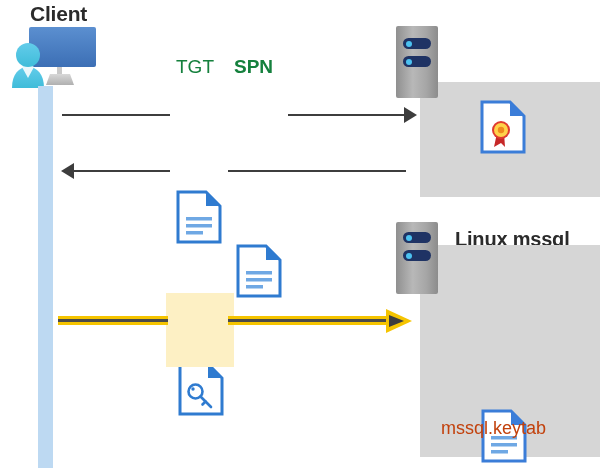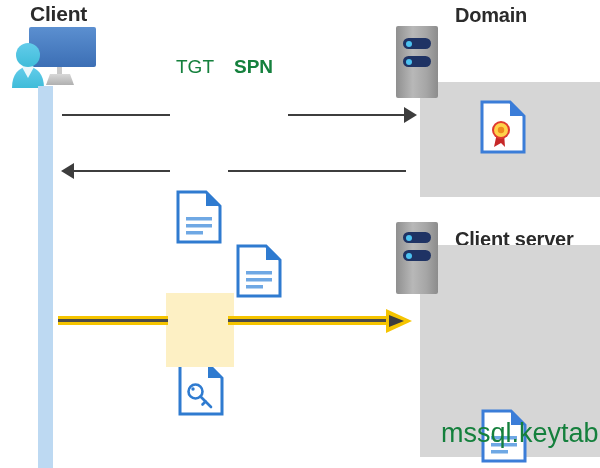--- a/index.html
+++ b/index.html
@@ -17,21 +17,21 @@
     font-weight:bold;color:#2b2b2b;letter-spacing:-0.2px;
   }
   #client-label{left:30px;top:2px;font-size:21px;}
   #dc-label{left:455px;top:2px;font-size:20px;line-height:26px;width:140px;}
   #linux-label{left:455px;top:226px;font-size:20px;line-height:26px;width:145px;}
   .doc-caption{
     font-size:19px;color:#15803d;
   }
   #tgt-label{left:176px;top:56px;}
   #spn-label{left:234px;top:56px;font-weight:bold;}
-  #keytab-label{left:441px;top:418px;font-size:27px;color:#15803d;}
+  #keytab-label{left:441px;top:418px;font-size:18px;color:#c2410c;}
 
   
   #lifeline{left:38px;top:86px;width:15px;height:382px;background:#bdd9f2;}
 
   
   .panel{background:#d6d6d6;}
   #dc-panel{left:420px;top:82px;width:180px;height:115px;}
   #linux-panel{left:420px;top:245px;width:180px;height:212px;}
 
   
@@ -126,21 +126,20 @@
 
       <path d="M14 45 L20 56 L26 45 L23 43 L17 43 Z" fill="#eaf7fb"></path>
 
       <circle cx="20" cy="33" r="12" fill="url(#persongrad)"></circle>
     </svg>
   </div>
 
   <div class="abs" id="lifeline"></div>
 
   <div class="abs title-bold" id="dc-label">
-    <div>Domain</div>
   </div>
   <div class="abs panel" id="dc-panel"></div>
   <div class="abs rack" id="dc-rack">
     <span class="slot s1">
         <i></i>
       </span>
     <span class="slot s2">
         <i></i>
       </span>
   </div>
@@ -150,21 +149,21 @@
       <path d="M2 2 H30 L44 16 V52 H2 Z" fill="#ffffff" stroke="#3b7dd8" stroke-width="3"></path>
       <path d="M30 2 L44 16 H30 Z" fill="#3b7dd8"></path>
 
       <path d="M17 33 L14 47 L21 43 L25 47 L24 33 Z" fill="#c62828"></path>
       <circle cx="21" cy="30" r="9" fill="#e03a2f"></circle>
       <circle cx="21" cy="30" r="7" fill="#ffd24a"></circle>
       <circle cx="21" cy="30" r="3.2" fill="#f08a1d"></circle>
     </svg>
   </div>
 
-  <div class="abs title-bold" id="linux-label">Client server</div>
+  <div class="abs title-bold" id="linux-label">Linux mssql</div>
   <div class="abs panel" id="linux-panel"></div>
   <div class="abs rack" id="linux-rack">
     <span class="slot s1">
         <i></i>
       </span>
     <span class="slot s2">
         <i></i>
       </span>
   </div>
 

